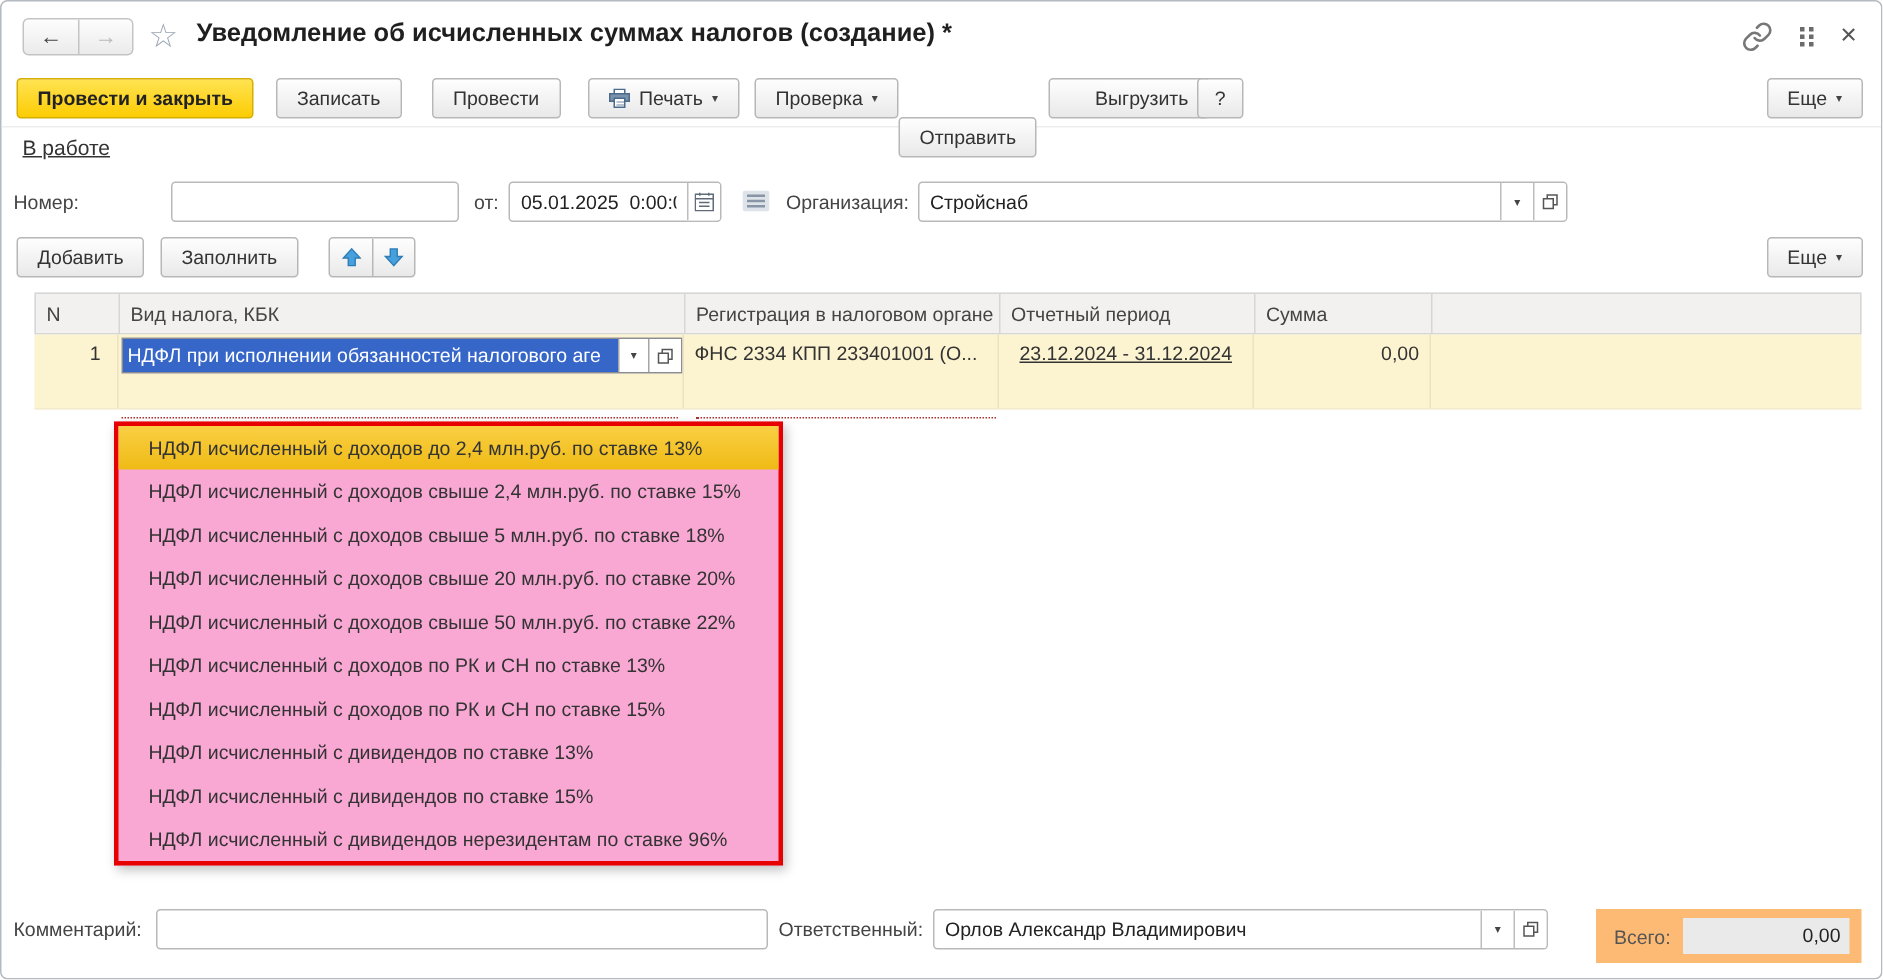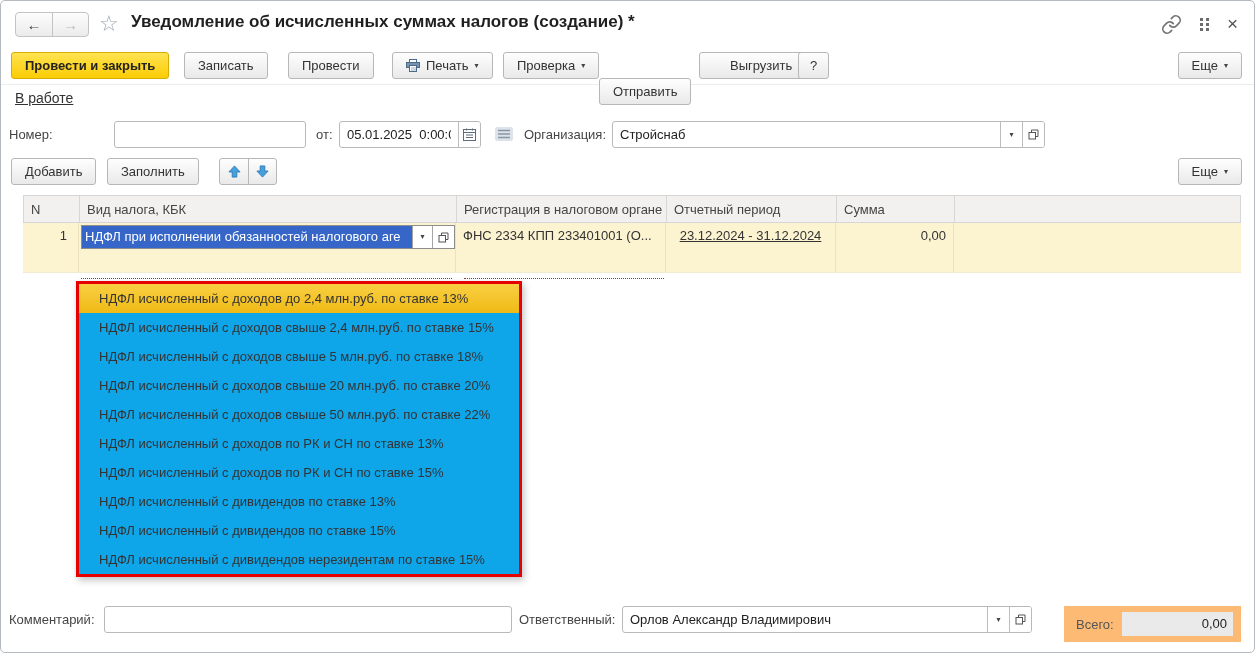--- a/index.html
+++ b/index.html
@@ -73,21 +73,21 @@
   .ebtn { width:20px; background:#fff; border:none; border-left:1px solid #a5a5a5; cursor:pointer;
           display:flex; align-items:center; justify-content:center; padding:0; }
   .td.period { text-align:center; }
   .td.period a { color:#333; text-decoration:underline; cursor:pointer; }
   .td.amount { text-align:right; }
   .dotline { position:absolute; border-top:1px dotted #a83232; height:0; top:277px; }
   .dot1 { left:80px;  width:371px; }
   .dot2 { left:463px; width:200px; }
 
   
-  .dropdown { position:absolute; top:280px; left:75px; width:446px; height:296px; background:#0ea5e9;
+  .dropdown { position:absolute; top:280px; left:75px; width:446px; height:296px; background:#f9a8d4;
               border:3px solid #e60000; box-shadow:2px 3px 7px rgba(0,0,0,.25); display:flex;
               flex-direction:column; z-index:10; }
   .dd-item { flex:1; display:flex; align-items:center; padding-left:20px; color:#333; cursor:pointer;
              white-space:nowrap; overflow:hidden; }
   .dd-item.selected { background:linear-gradient(#f9cf43,#efba15); }
 
   
   .footer { position:absolute; top:605px; left:0; right:0; height:40px; }
   .total-panel { position:absolute; left:1063px; top:0; width:177px; height:36px; background:#fdba74;
                  display:flex; align-items:center; padding:0 8px 0 12px; gap:8px; }
@@ -273,21 +273,21 @@
   <div class="dropdown">
     <div class="dd-item selected">НДФЛ исчисленный с доходов до 2,4 млн.руб. по ставке 13%</div>
     <div class="dd-item">НДФЛ исчисленный с доходов свыше 2,4 млн.руб. по ставке 15%</div>
     <div class="dd-item">НДФЛ исчисленный с доходов свыше 5 млн.руб. по ставке 18%</div>
     <div class="dd-item">НДФЛ исчисленный с доходов свыше 20 млн.руб. по ставке 20%</div>
     <div class="dd-item">НДФЛ исчисленный с доходов свыше 50 млн.руб. по ставке 22%</div>
     <div class="dd-item">НДФЛ исчисленный с доходов по РК и СН по ставке 13%</div>
     <div class="dd-item">НДФЛ исчисленный с доходов по РК и СН по ставке 15%</div>
     <div class="dd-item">НДФЛ исчисленный с дивидендов по ставке 13%</div>
     <div class="dd-item">НДФЛ исчисленный с дивидендов по ставке 15%</div>
-    <div class="dd-item">НДФЛ исчисленный с дивидендов нерезидентам по ставке 15%</div>
+    <div class="dd-item">НДФЛ исчисленный с дивидендов нерезидентам по ставке 96%</div>
   </div>
 
   <div class="footer">
     <span class="flabel" style="left:8px;">Комментарий:</span>
     <div class="grp" style="left:103px; width:408px;">
       <input value="" style="">
     </div>
     <span class="flabel" style="left:518px;">Ответственный:</span>
     <div class="grp" style="left:621px; width:410px;">
       <input value="Орлов Александр Владимирович" style="">

